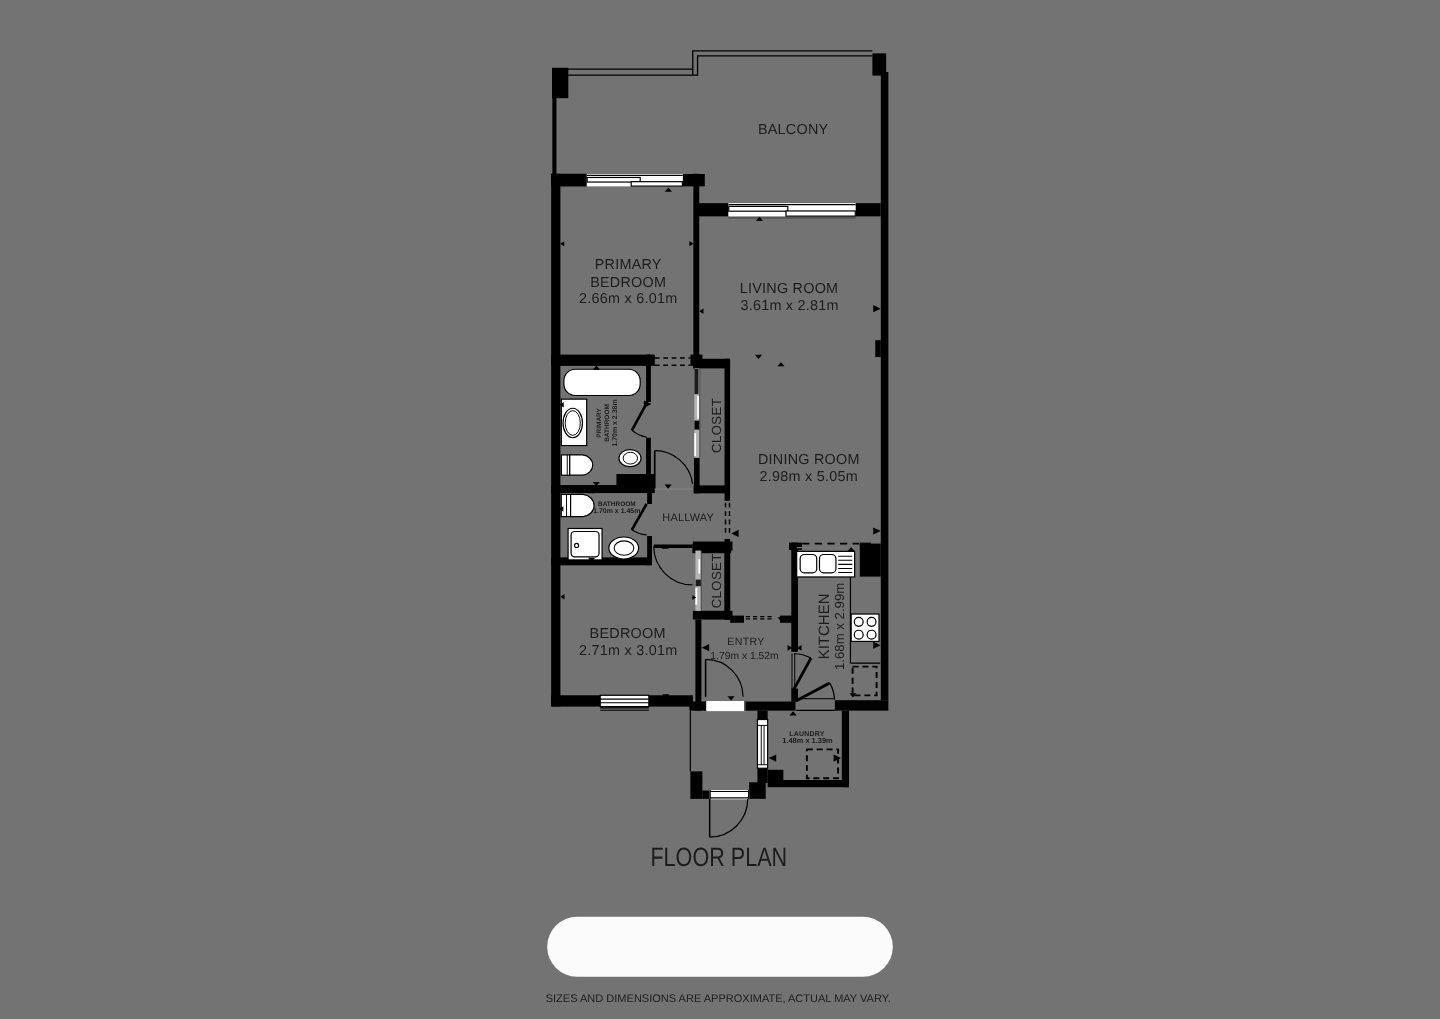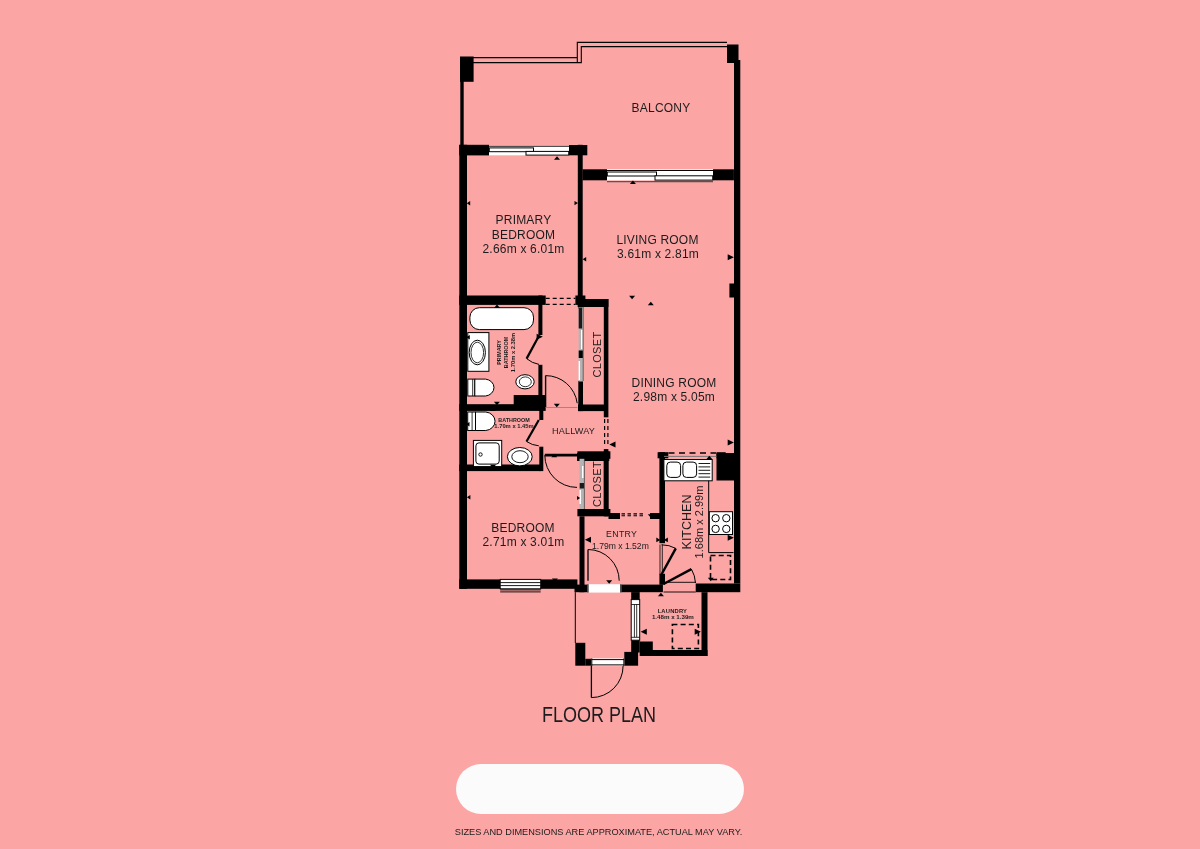--- a/index.html
+++ b/index.html
@@ -1,16 +1,16 @@
 <!DOCTYPE html>
 <html><head>
 <meta charset="utf-8">
 <style>
   html,body{margin:0;padding:0;background:#ffffff;}
-  .page{position:relative;width:1200px;height:849px;background:#fca5a5;overflow:hidden;
+  .page{position:relative;width:1200px;height:849px;background:#737373;overflow:hidden;
         font-family:"Liberation Sans", sans-serif;}
   svg{position:absolute;left:0;top:0;}
   text{font-family:"Liberation Sans", sans-serif;fill:#1c1c1c;}
 </style>
 </head>
 <body>
 <div class="page">
 <svg width="1200" height="849" viewBox="0 0 1200 849">
 
 <rect x="456" y="764" width="288" height="50" rx="25" fill="#fbfbfb"></rect>

